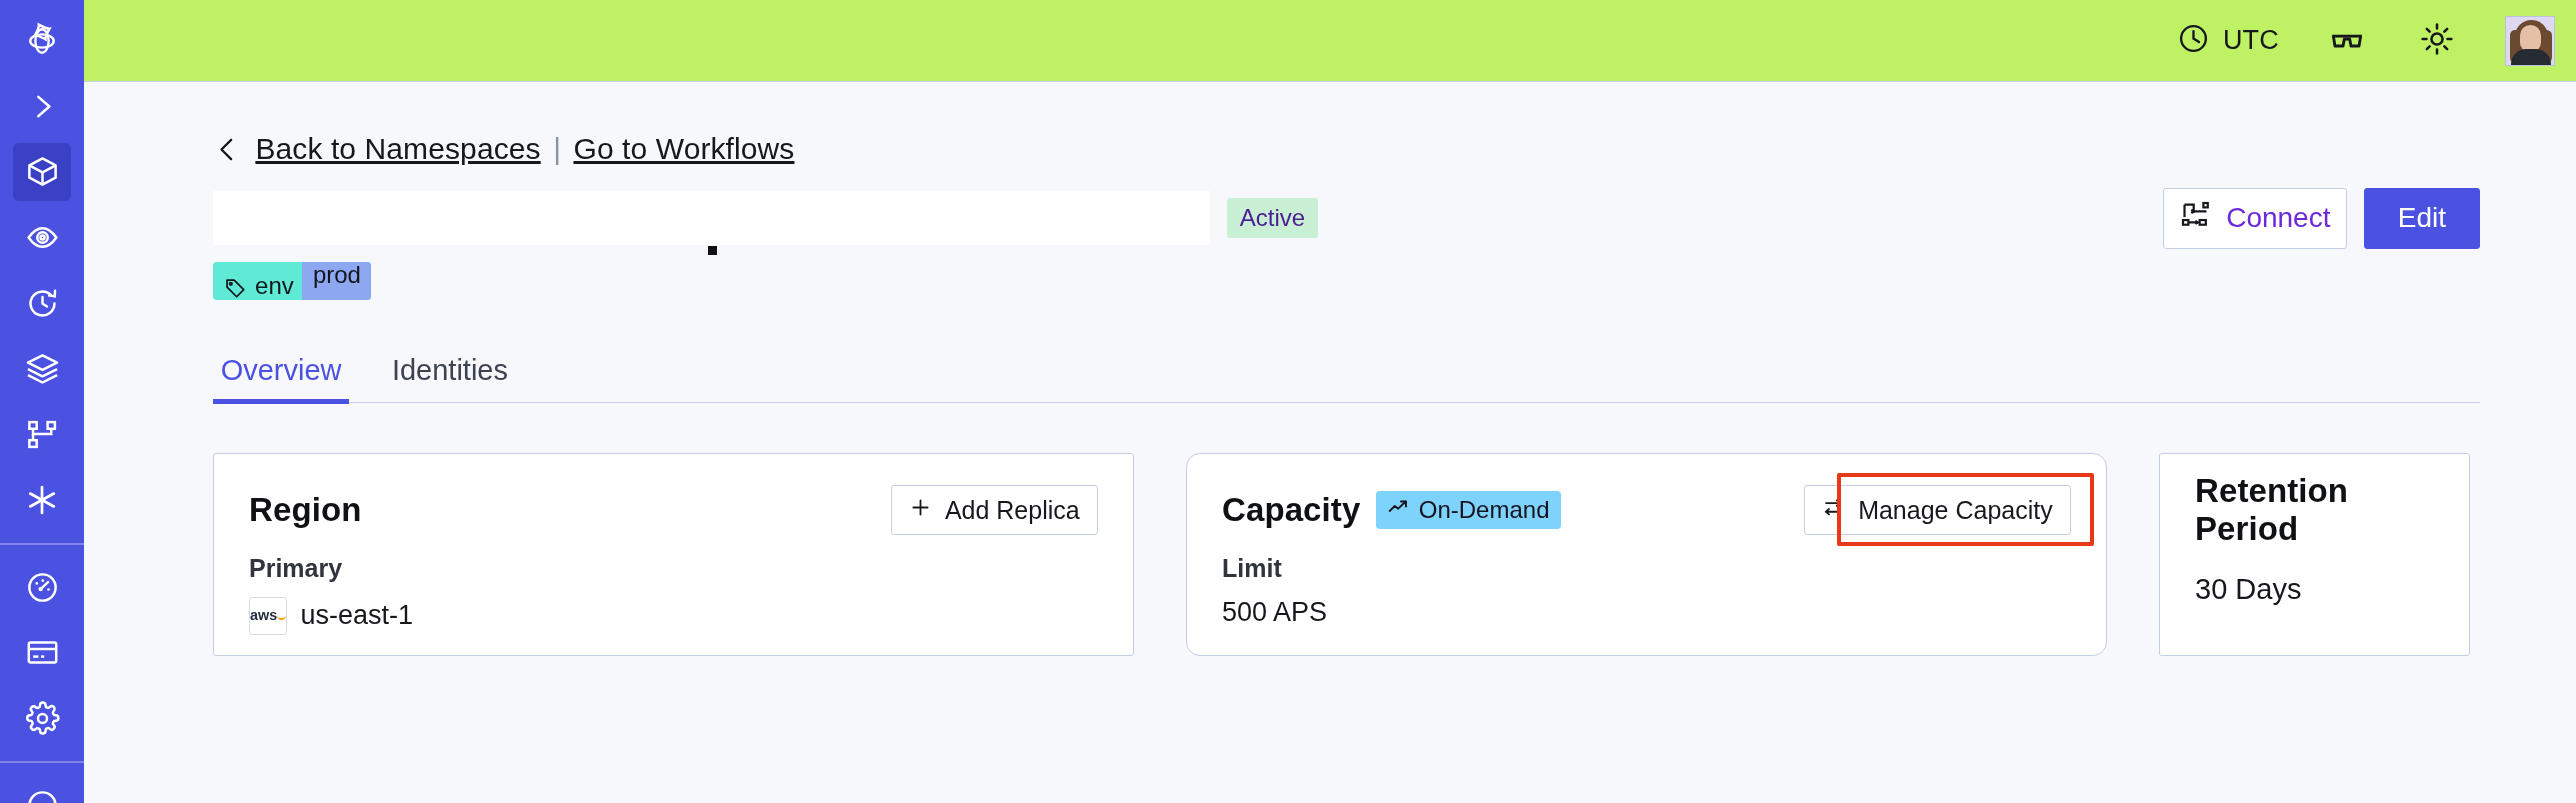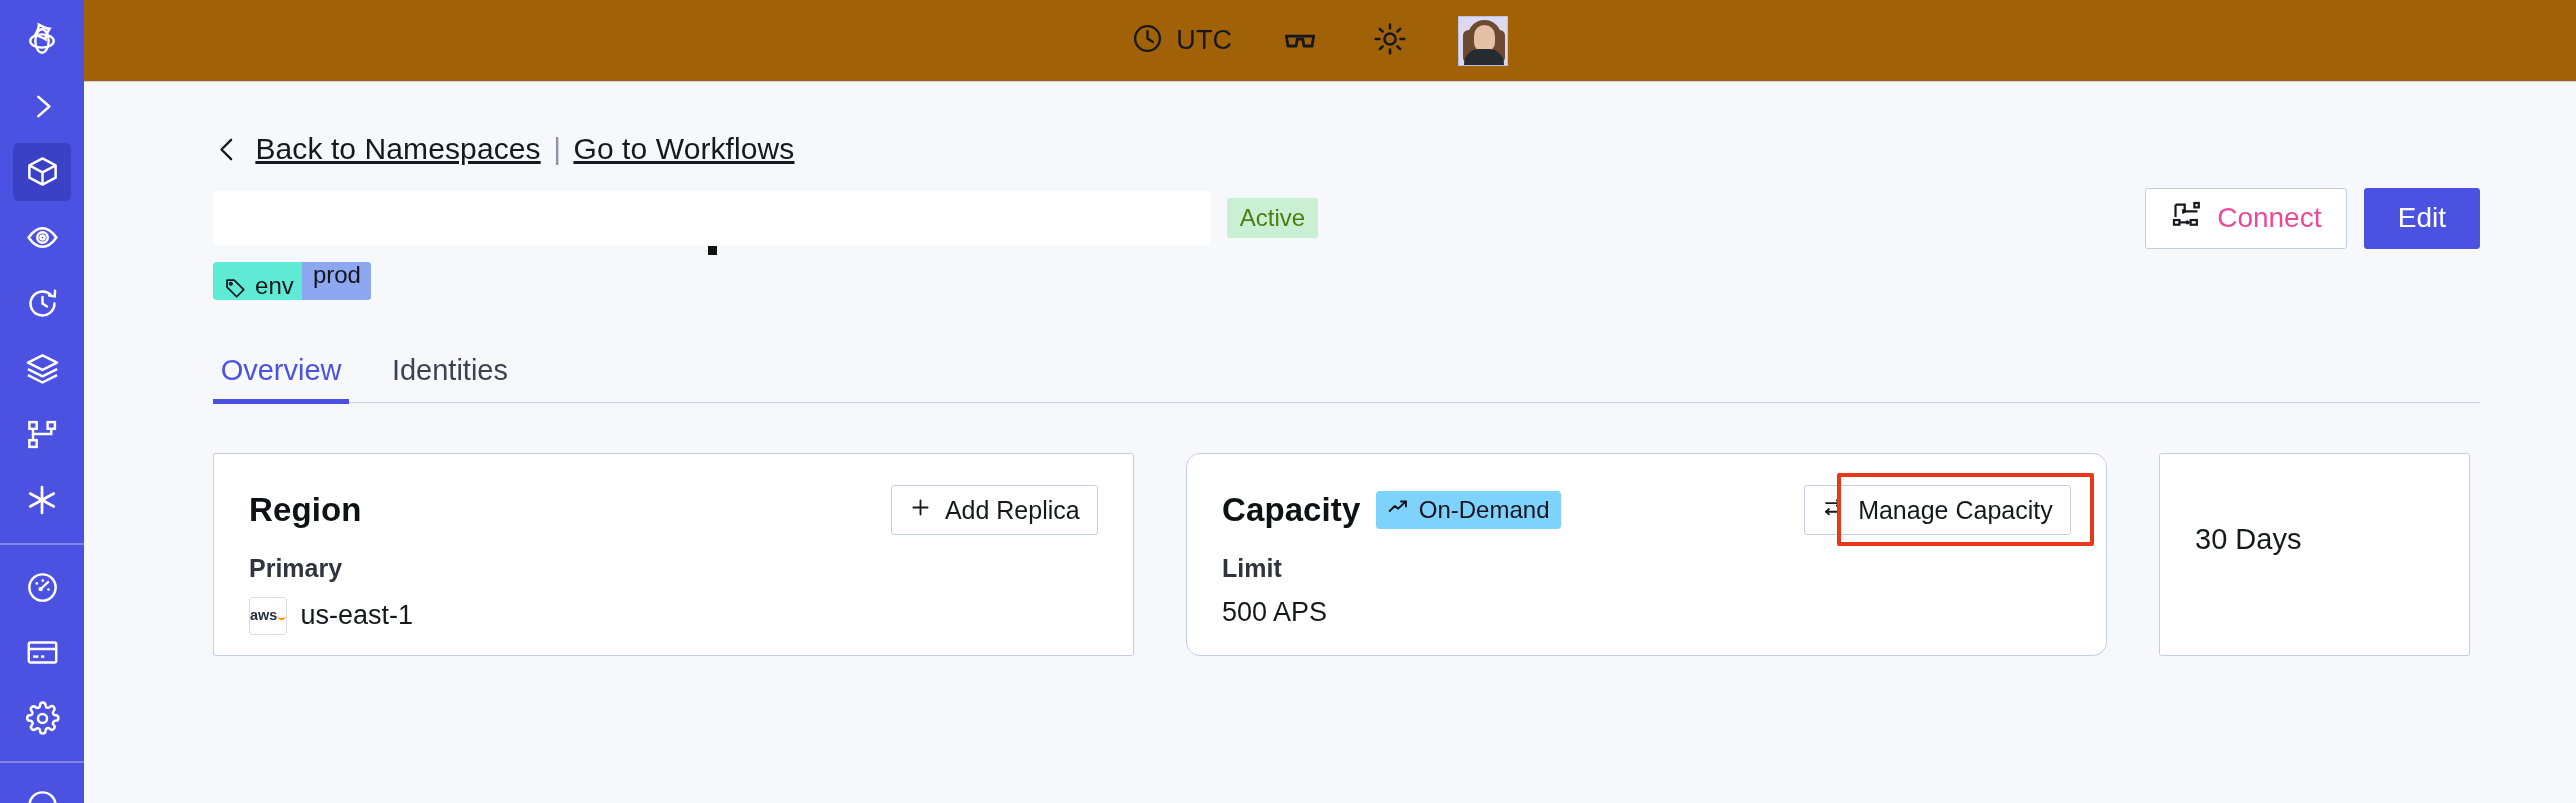--- a/index.html
+++ b/index.html
@@ -38,23 +38,23 @@
     flex: 0 0 auto;
   }
   .sb-spacer { flex: 1 1 auto; }
 
   
   .right { flex: 1 1 auto; display: flex; flex-direction: column; min-width: 0; }
 
   
   .topbar {
     height: 82px; flex: 0 0 82px;
-    background: #a16207;
+    background: #bef264;
     border-bottom: 1.9px solid #c9d2e8;
-    display: flex; align-items: center; justify-content: center;
+    display: flex; align-items: center; justify-content: flex-end;
     padding-right: 21px;
   }
   .tb-group { display: flex; align-items: center; gap: 12.5px; margin-right: 46px; }
   .tb-label { font-size: 27px; color: #16181d; letter-spacing: 0.2px; }
   .tb-icon { width: 44px; height: 44px; display: flex; align-items: center; justify-content: center; margin-right: 46px; }
   .avatar {
     width: 50px; height: 50px;
     border: 1.9px solid #b9c2de;
     background: #ded9ef;
     position: relative; overflow: hidden;
@@ -90,37 +90,37 @@
     margin-top: 21px;
     height: 54px;
   }
   .title-redacted {
     width: 997px; height: 54px;
     background: #ffffff;
     position: relative;
   }
   .title-dot { position:absolute; left:495px; bottom:-9.6px; width:8.6px; height:8.6px; background:#111; }
   .badge-active {
-    background: #c9f0d4; color: #4d7c0f;
+    background: #c9f0d4; color: #4c1d95;
     font-size: 24px;
     padding: 3.8px 12.5px;
     margin-left: 17.3px;
     border-radius: 2.9px;
     line-height: 1.35;
   }
   .title-actions { margin-left: auto; display: flex; align-items: center; gap: 16.3px; }
   .btn {
     display: inline-flex; align-items: center; justify-content: center;
     gap: 15.3px;
     font-size: 28px;
     height: 61px;
-    padding: 0 25px;
+    padding: 0 16px;
     background: #ffffff;
     border: 1.9px solid #c3cde4;
-    color: #ec4899;
+    color: #6d28d9;
     border-radius: 2.9px;
     white-space: nowrap;
   }
   .btn-primary {
     background: #4b51e0; color: #fff; border-color: #4b51e0;
     padding: 0 33px;
     text-align: right;
   }
 
   .tags-row { margin-top: 15.3px; height: 42px; display: flex; align-items: center; }
@@ -487,20 +487,23 @@
                   <span>Manage Capacity</span>
                 </button>
               </div>
             </div>
             <div class="card-label">Limit</div>
             <div class="card-value">500 APS</div>
             <div class="hl-box" style="left:650px; top:19px; width:257px; height:73px;"></div>
           </section>
 
           <section class="card card-c">
+            <div class="card-head">
+              <span class="card-title">Retention Period</span>
+            </div>
             <div class="card-value-lg">30 Days</div>
           </section>
 
         </div>
       </div>
     </main>
   </div>
 </div>
 
 

